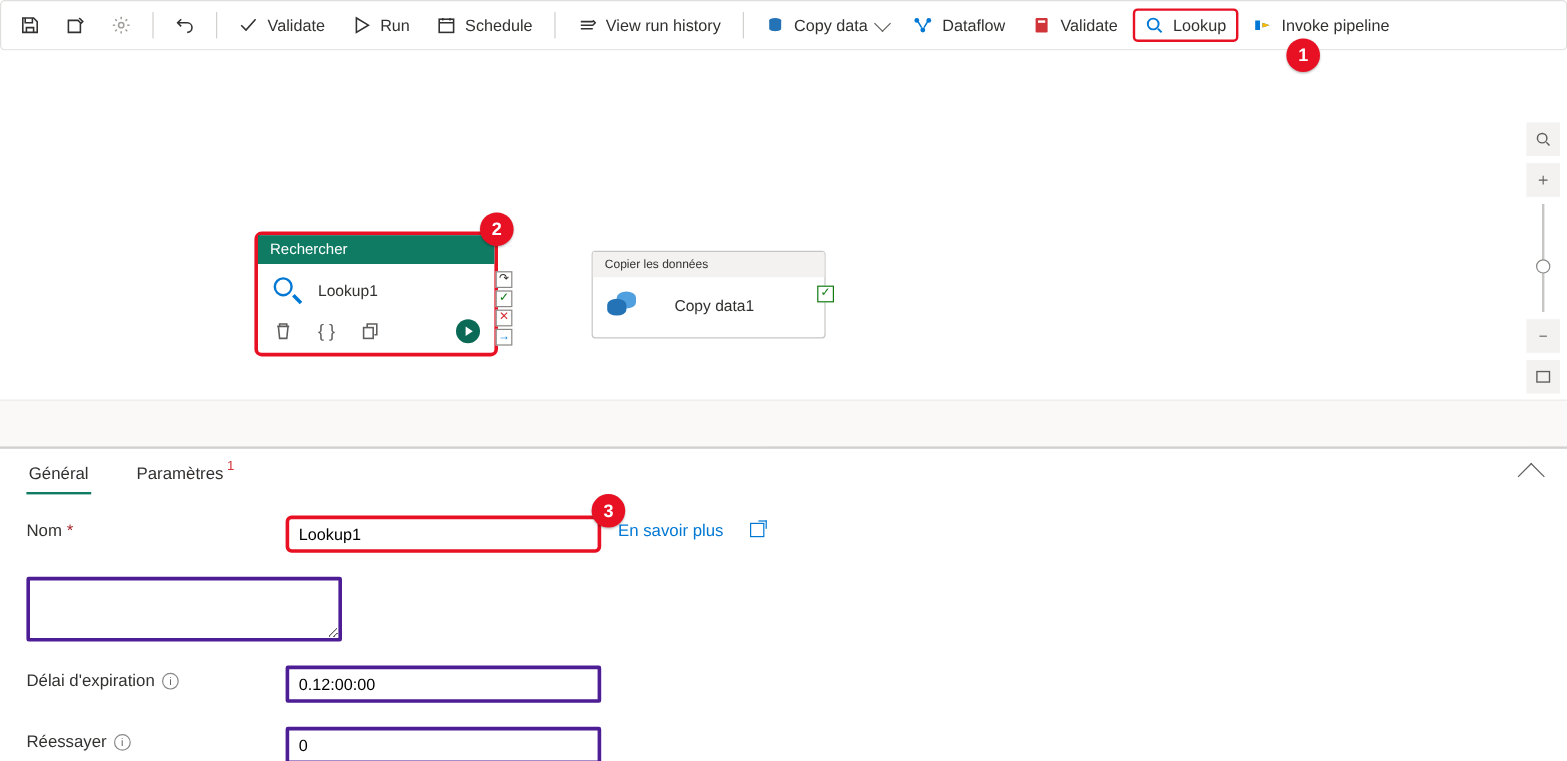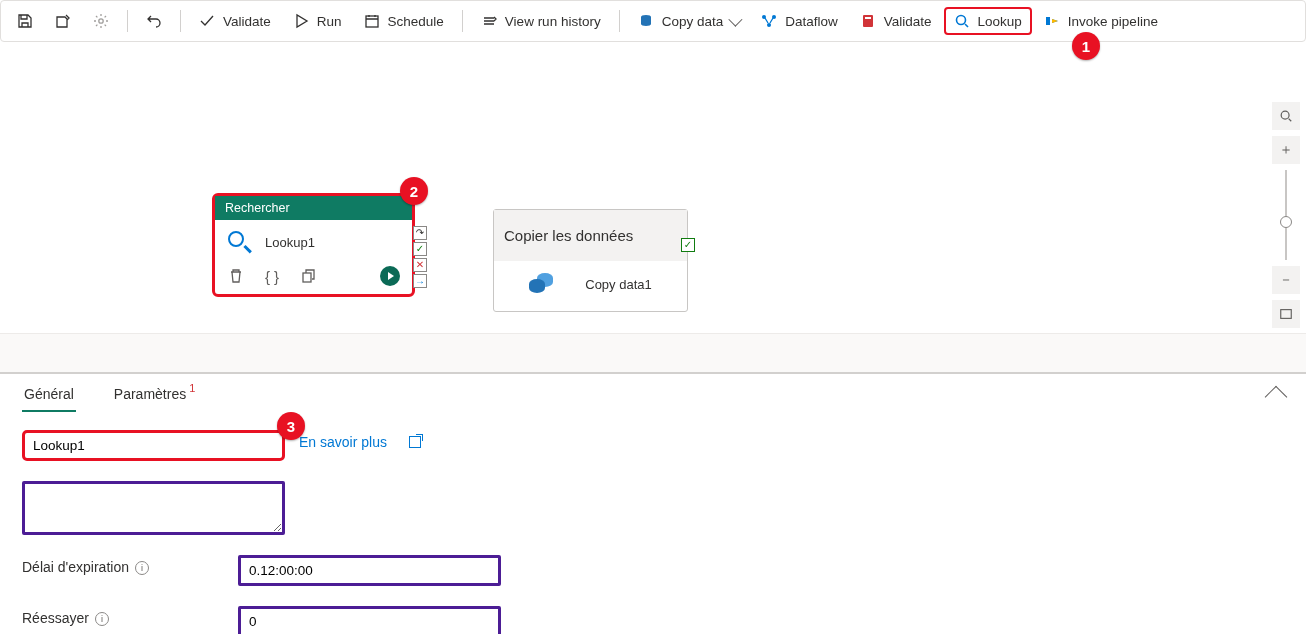--- a/index.html
+++ b/index.html
@@ -143,27 +143,26 @@
     position:absolute;
     left:493px; top:167px;
     width:195px;
     background:#fff;
     border:1px solid #c8c6c4;
     border-radius:3px;
   }
   .node2-head {
     background:#f3f2f1;
     color:#323130;
-    padding:17px 10px;
-    font-size:15px;
+    padding:5px 10px;
+    font-size:10px;
   }
   .node2-body {
     display:flex; align-items:center; gap:32px;
     padding:12px 12px 16px 12px;
-    justify-content:center;
   }
   .cyl {
     width:24px; height:22px; position:relative;
   }
   .cyl .c1,.cyl .c2 {
     width:16px; height:14px;
     background:#2373b6;
     border-radius:50%/35%;
     position:absolute;
   }
@@ -497,20 +496,21 @@
   <div class="tabs">
     <div class="tab active"><span>Général</span></div>
     <div class="tab">
       <span>Paramètres</span><span class="sup">1</span>
     </div>
     <span class="collapse"></span>
   </div>
 
   <div class="panel-scroll">
     <div class="row">
+      <label><span>Nom</span><span class="req">*</span></label>
       <div style="position:relative;">
         <input class="framed" value="Lookup1" style="">
         <div class="badge" style="left:255px;top:-18px;">3</div>
       </div>
       <a class="learn">
         <span>En savoir plus</span>
         <span class="ext"></span>
       </a>
     </div>
 

